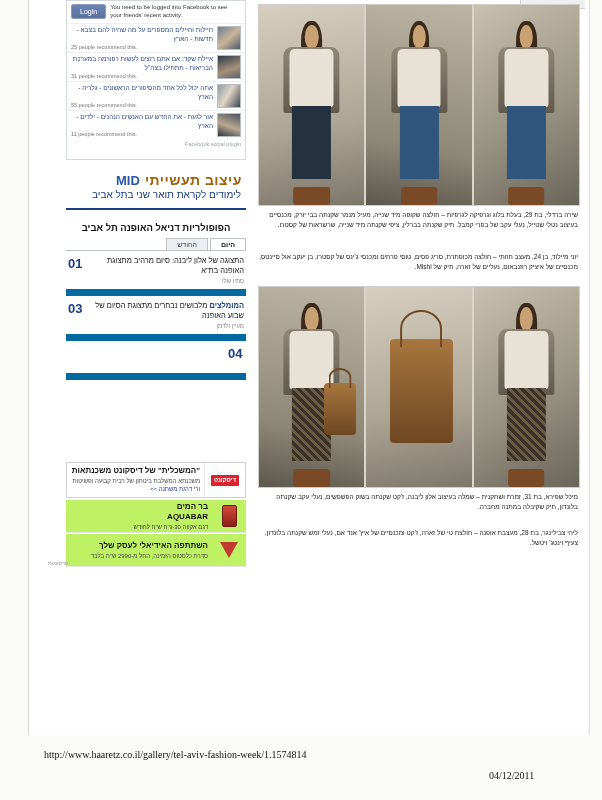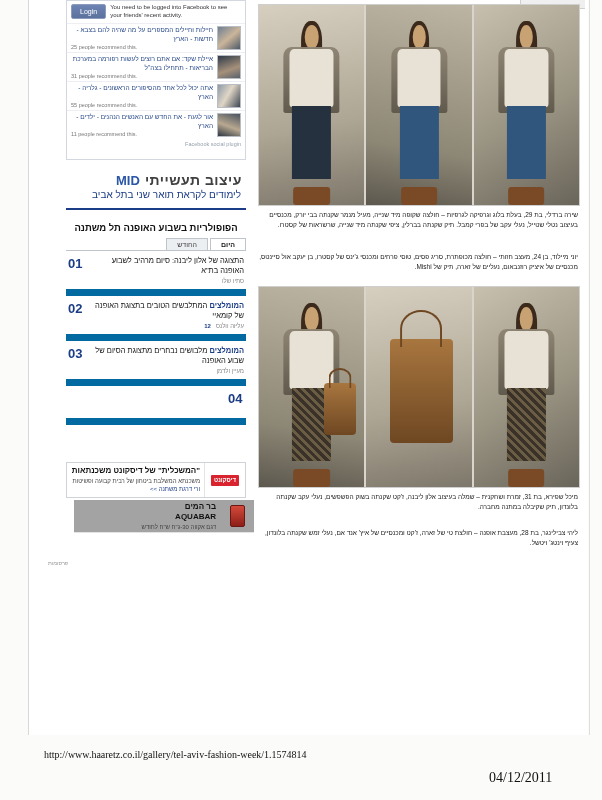--- a/index.html
+++ b/index.html
@@ -132,21 +132,21 @@
   .mid-line1 {
     display: flex;
     align-items: baseline;
     justify-content: flex-start;
     gap: 5px;
     padding: 4px 4px 0 4px;
   }
   .mid-heb {
     font-size: 14px;
     font-weight: bold;
-    color: #404040;
+    color: #a16207;
     letter-spacing: 0.5px;
   }
   .mid-en {
     font-size: 13px;
     font-weight: bold;
     color: #2a56a8;
     direction: ltr;
   }
   .mid-sub {
     font-size: 10px;
@@ -253,27 +253,27 @@
     line-height: 7px;
     text-align: center;
     border-radius: 1px;
   }
   .ad-txt { flex: 1 1 auto; padding: 3px 4px; }
   .ad-t1 { font-size: 8px; font-weight: bold; color: #111; line-height: 10px; }
   .ad-t2 { font-size: 6px; color: #444; line-height: 8px; margin-top: 1px; }
   .ad-t3 { font-size: 6px; color: #1b3c86; line-height: 8px; }
   .ad-row {
     position: absolute;
-    left: 74px;
+    left: 66px;
     width: 180px; height: 32px;
     border-bottom: 1px solid #e3e3e3;
     direction: rtl;
     display: flex;
     align-items: center;
-    background: #a3a3a3;
+    background: #bef264;
     text-align: right;
   }
   .ad-row.r1 { top: 500px; }
   .ad-row.r2 { top: 534px; }
   .ad-icon {
     width: 34px; flex: 0 0 34px;
     height: 28px;
     display: flex; align-items: center; justify-content: center;
   }
   .icon-aquabar {
@@ -403,21 +403,21 @@
   .footer-url {
     position: absolute;
     left: 44px; top: 749px;
     font-size: 10px;
     color: #111;
     font-family: "Liberation Serif", serif;
   }
   .footer-date {
     position: absolute;
     left: 489px; top: 770px;
-    font-size: 14px;
+    font-size: 10px;
     color: #111;
     font-family: "Liberation Serif", serif;
   }
 </style>
 </head>
 <body>
 
 <div class="scan">
   <div class="paper-edge"></div>
   <div class="edge-line-left"></div>
@@ -467,47 +467,37 @@
 
   <div class="mid-banner">
     <div class="mid-line1">
       <span class="mid-heb">עיצוב תעשייתי</span>
       <span class="mid-en">MID</span>
     </div>
     <div class="mid-sub">לימודים לקראת תואר שני בתל אביב</div>
   </div>
 
   <div class="pop">
-    <div class="pop-head">הפופולריות בשבוע האופנה תל משתנה</div>
+    <div class="pop-head">הפופולריות דניאל האופנה תל אביב</div>
     <div class="pop-tabs">
       <div class="pop-tab active">היום</div>
       <div class="pop-tab">החודש</div>
     </div>
 
     <div class="pop-row">
       <div class="pop-num">01</div>
       <div class="pop-body">
-        <div class="pop-title">התצוגה של אלון ליבנה: סיום מרהיב לשבוע האופנה בת"א</div>
+        <div class="pop-title">התצוגה של אלון ליבנה: סיום מרהיב מתצוגת האופנה בת"א</div>
         <div class="pop-meta">
           <span>סתיו שלו</span>
           <span class="cnt"></span>
         </div>
       </div>
     </div>
 
-    <div class="pop-row">
-      <div class="pop-num">02</div>
-      <div class="pop-body">
-        <div class="pop-title"><span class="pop-tag">המומלצים</span> <span>המתלבשים הטובים בתצוגת האופנה של קומאיי</span></div>
-        <div class="pop-meta">
-          <span>עליזה וולנס</span>
-          <span class="cnt">12</span>
-        </div>
-      </div>
-    </div>
 
     <div class="pop-row">
       <div class="pop-num">03</div>
       <div class="pop-body">
         <div class="pop-title"><span class="pop-tag">המומלצים</span> <span>מלבושים נבחרים מתצוגת הסיום של שבוע האופנה</span></div>
         <div class="pop-meta">
           <span>מעיין ולדמן</span>
           <span class="cnt"></span>
         </div>
       </div>
@@ -535,20 +525,29 @@
     <div class="ad-icon">
         <div class="icon-aquabar"></div>
       </div>
     <div class="ad-txt">
       <div class="ad-t1">בר המים</div>
       <div class="ad-t1">AQUABAR</div>
       <div class="ad-t2">דגם אקווה 30-ג"ח ש"ח לחודש</div>
     </div>
   </div>
 
+  <div class="ad-row r2">
+    <div class="ad-icon">
+        <div class="icon-vase"></div>
+      </div>
+    <div class="ad-txt">
+      <div class="ad-t1">השתתפה האידיאלי לעסק שלך</div>
+      <div class="ad-t2">סדרת כלסטוס הזמינה, החל מ-2990 ש"ח בלבד</div>
+    </div>
+  </div>
 
   <div class="side-tag">פרסומות</div>
 
   <div class="photoblock pb-top">
     <div class="pb-grid">
       <div class="pane p1">
         <div class="wall"></div>
         <div class="figure">
           <div class="fig-hair"></div>
             <div class="fig-head"></div>

